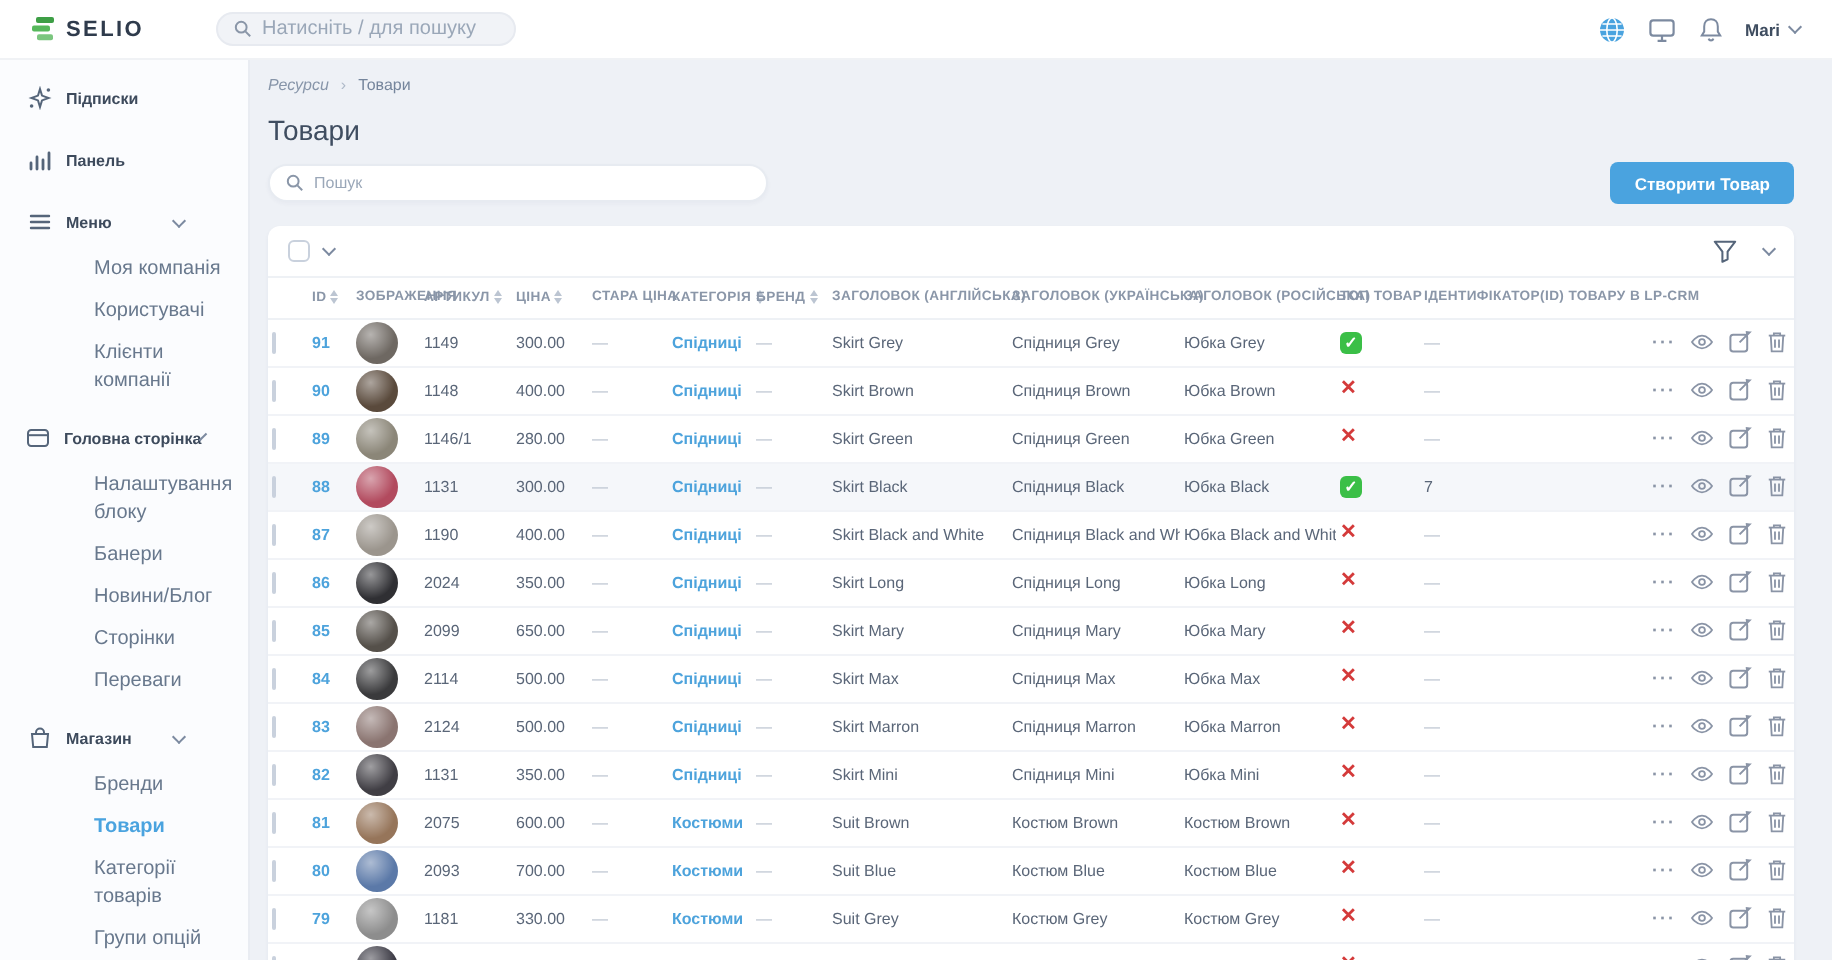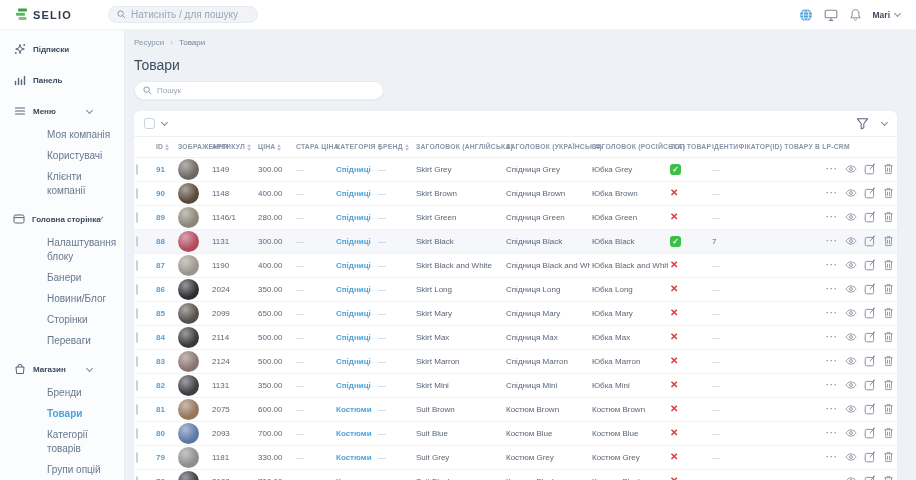--- a/index.html
+++ b/index.html
@@ -190,35 +190,36 @@
         </span>
         <span class="s-label">Налаштування</span>
         <i class="chev s-chev"></i>
       </div>
       <div class="side-sub">Налаштування магазину</div>
     </div>
   </div>
 
 <div class="main">
   <div class="breadcrumb">
-    <span style="cursor:pointer;">Ресурси</span>
+    <span style="cursor:pointer;font-style:italic;">Ресурси</span>
     <span style="color:#aeb9c8;">›</span>
     <span style="color:#75859c;">Товари</span>
   </div>
   <div class="page-title">Товари</div>
   <div class="actions-row">
     <div class="page-search">
       <span style="display:inline-flex;">
         <svg width="9" height="9" viewBox="0 0 10 10">
             <circle cx="4" cy="4" r="3" fill="none" stroke="#8a96a8" stroke-width="1.1"></circle>
             <path d="M6.3 6.3 9 9" stroke="#8a96a8" stroke-width="1.1"></path>
           </svg>
       </span>
       <input type="text" placeholder="Пошук" style="">
     </div>
+    <button class="btn-create">Створити Товар</button>
   </div>
 
   <div class="card">
     <div class="toolbar">
       <span class="cb"></span>
       <i class="chev"></i>
       <span class="toolbar-right">
         <svg width="13" height="13" viewBox="0 0 14 14">
             <path d="M1.5 2h11L8.4 7.3v4.2l-2.8 1.3V7.3z" fill="none" stroke="#55657a" stroke-width="1.1" stroke-linejoin="round"></path>
           </svg>

